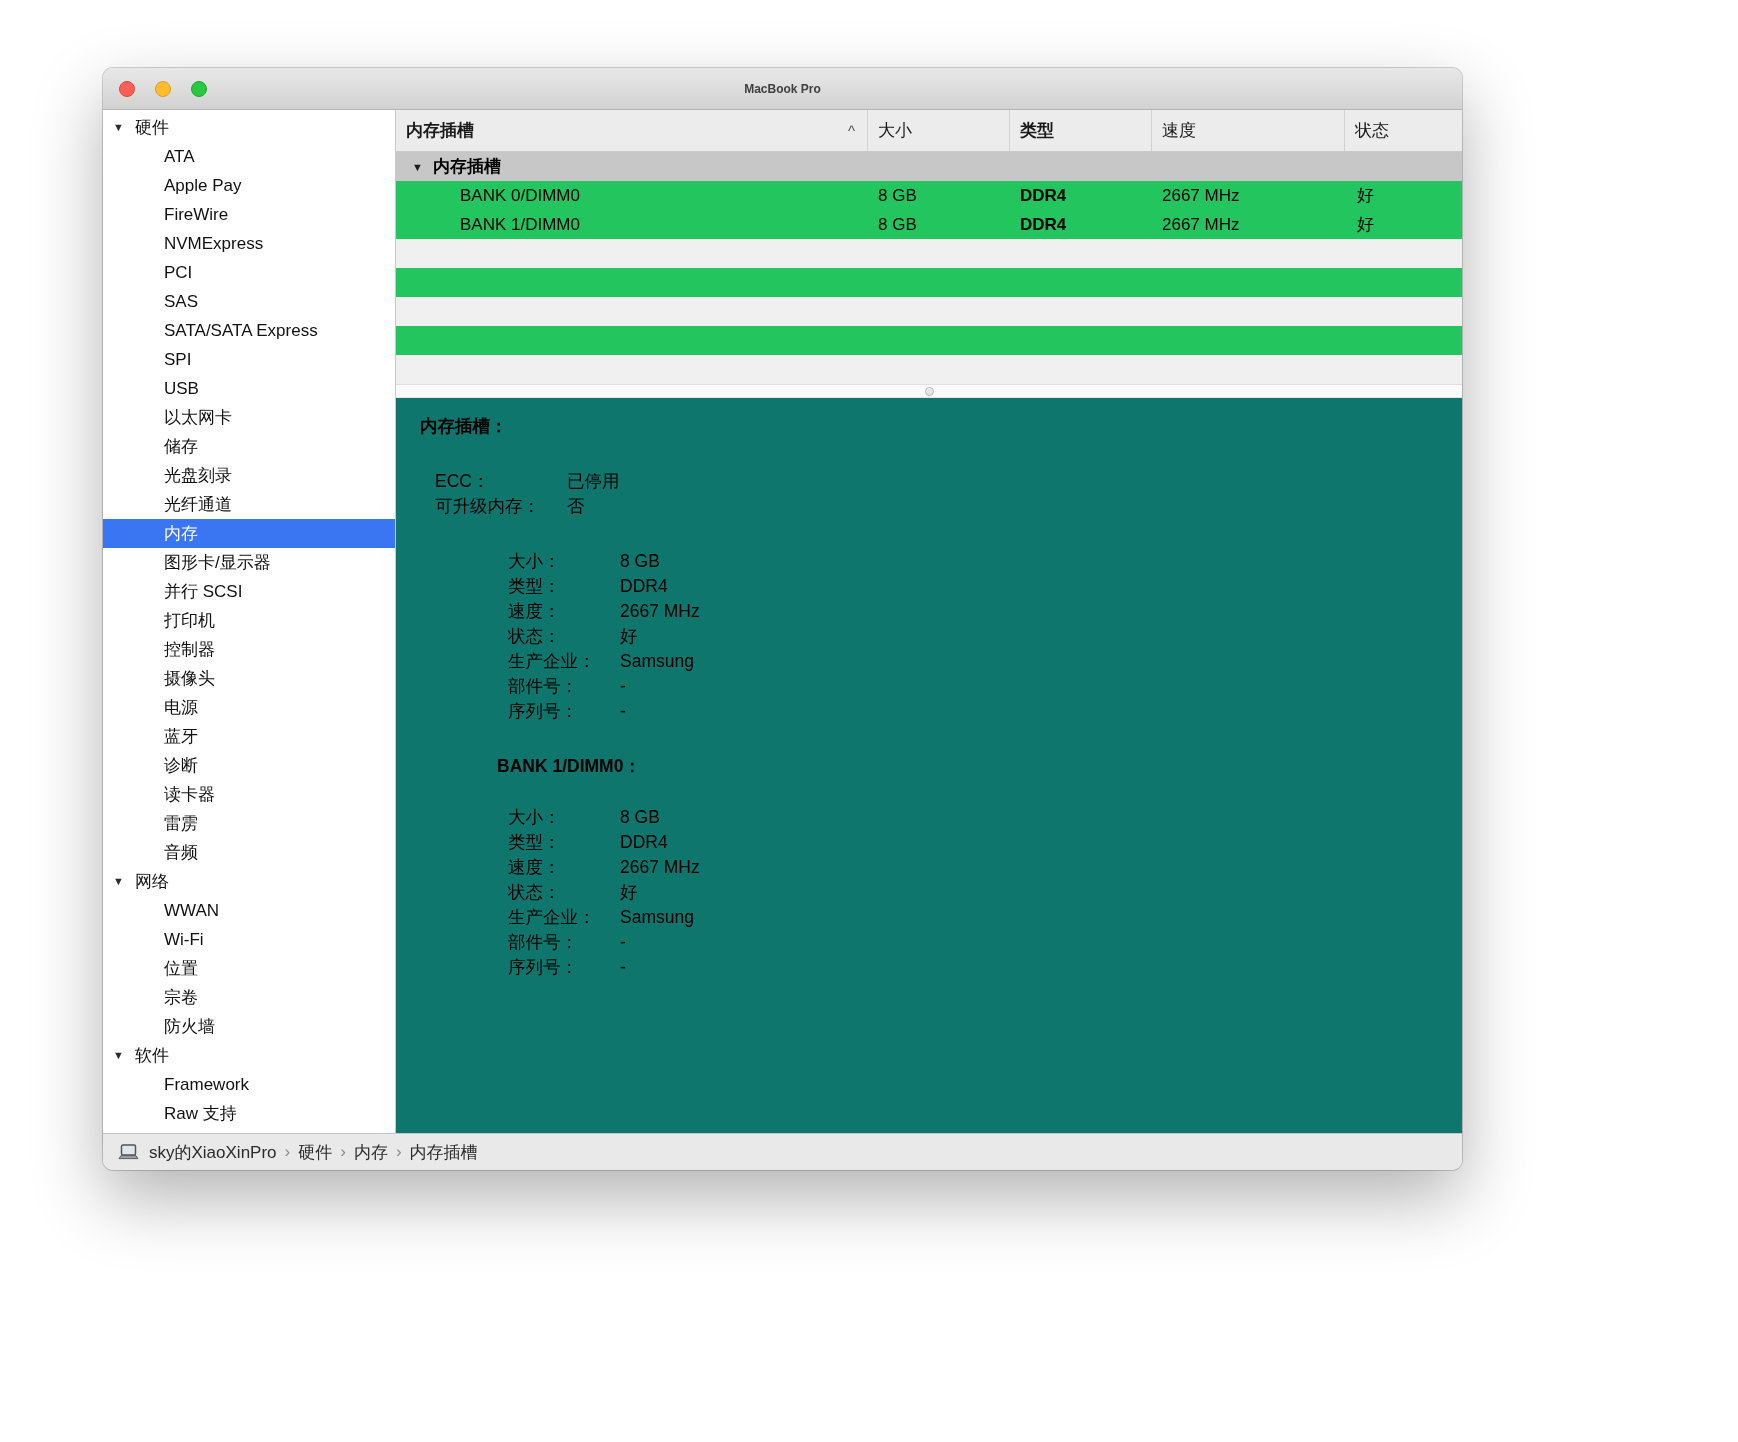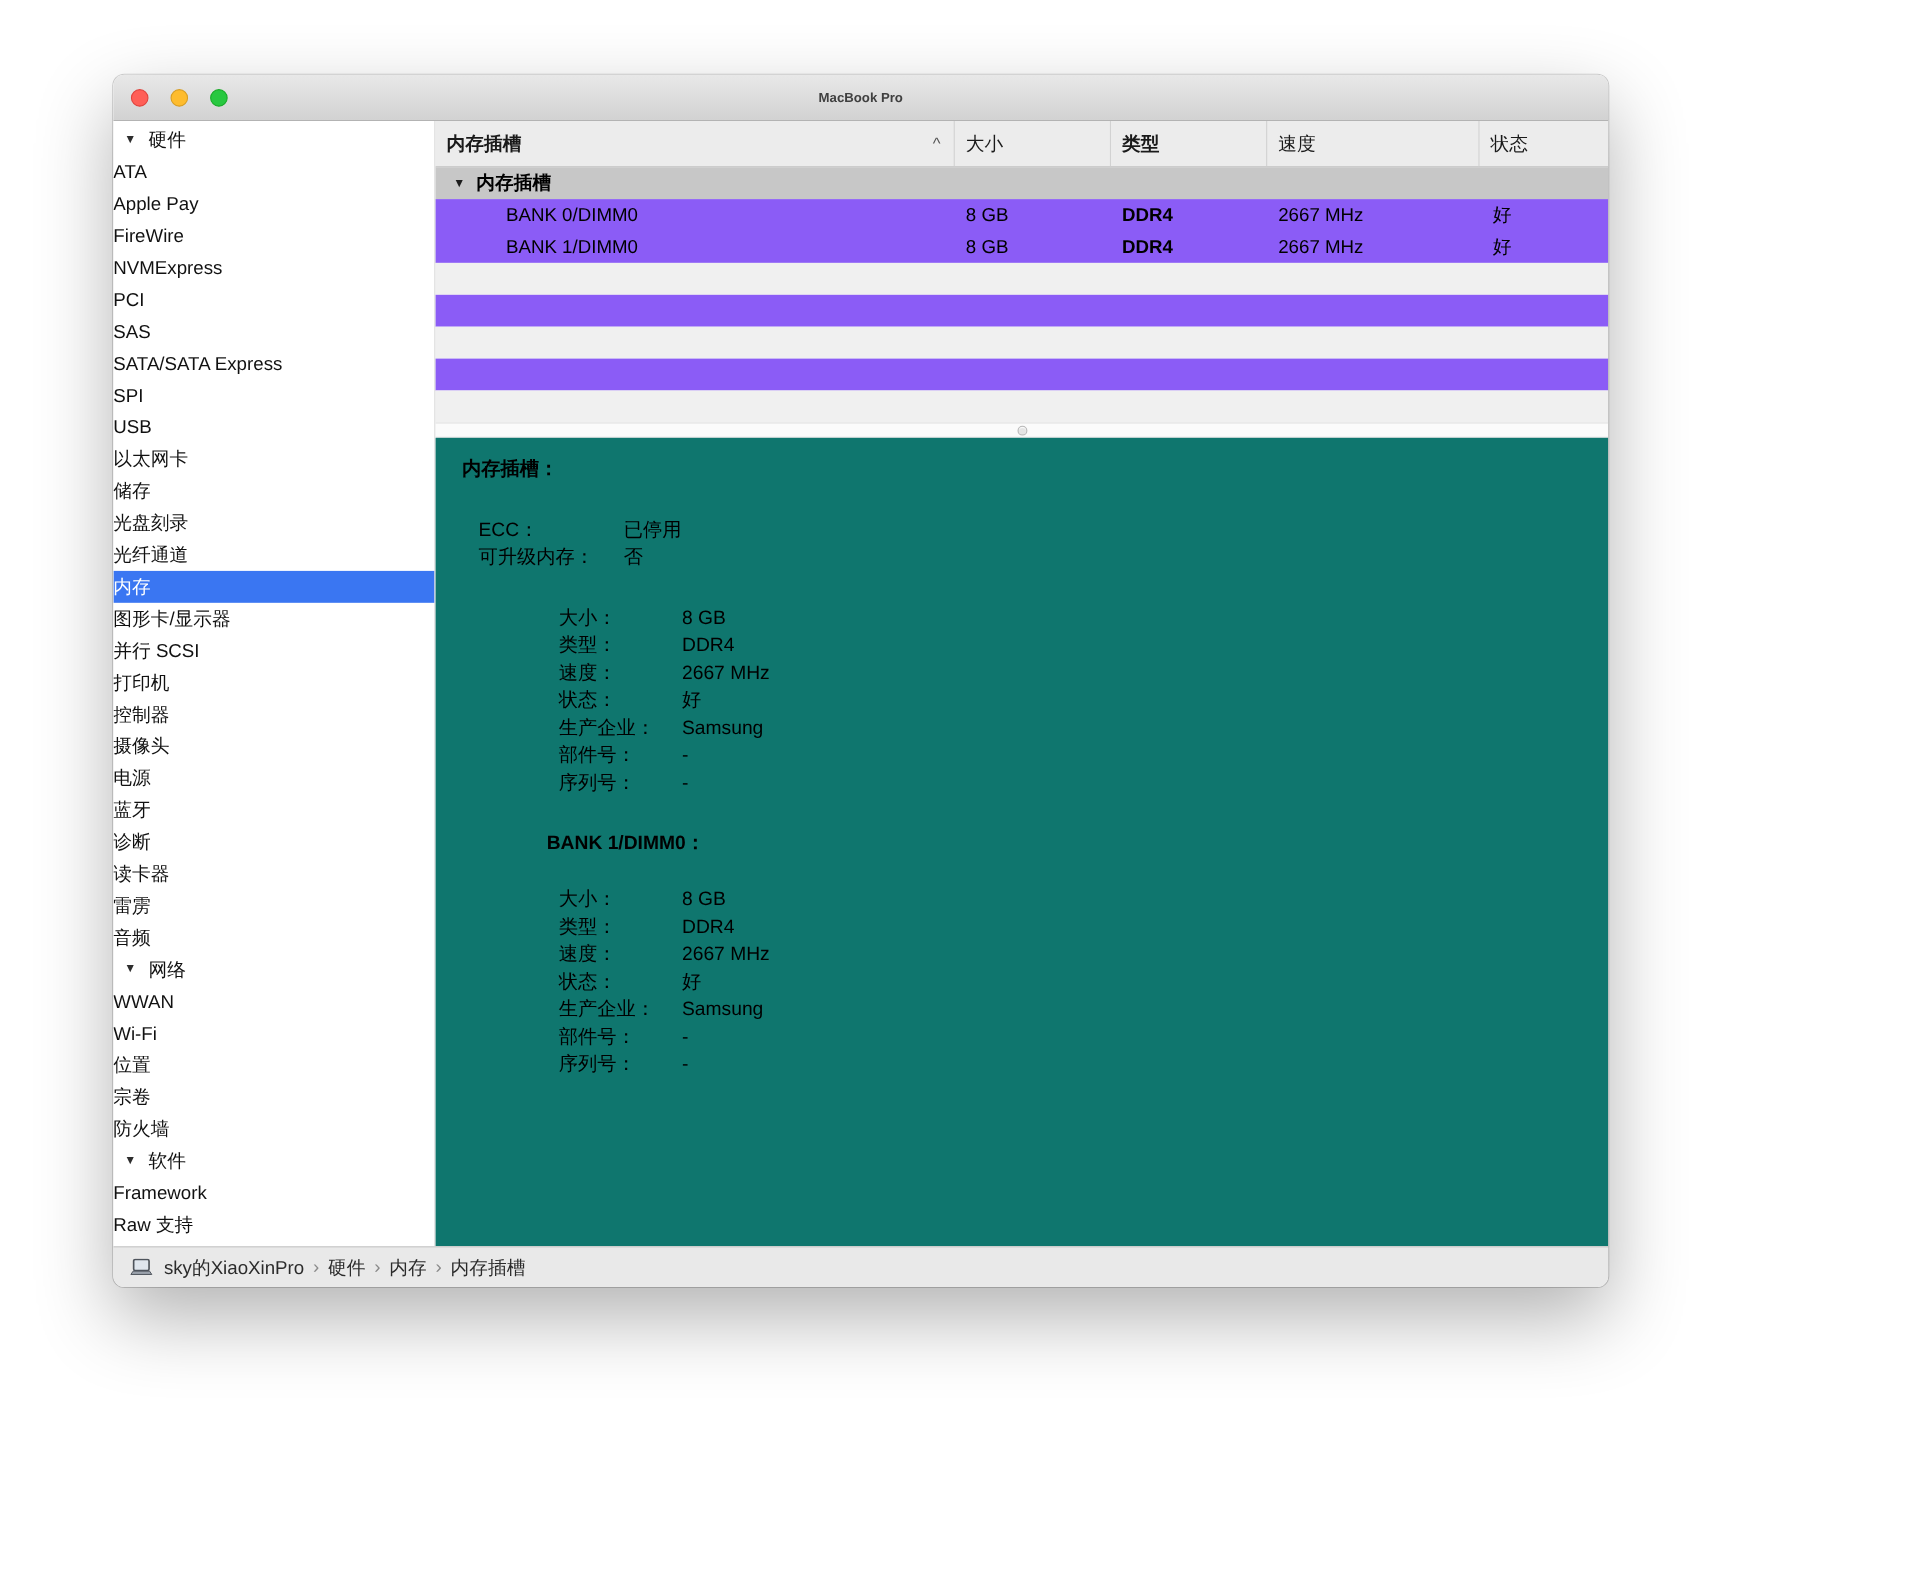--- a/index.html
+++ b/index.html
@@ -44,21 +44,21 @@
     flex: 0 0 293px;
     border-right: 1px solid #c9c9c9;
     overflow: hidden;
     padding-top: 3px;
     font-size: 17px; color: #111;
     background: #fff;
   }
   .side-row { height: 29px; line-height: 29px; white-space: nowrap; }
   .side-row.section { padding-left: 10px; display: flex; align-items: center; gap: 9px; }
   .tri { font-size: 11px; color: #2d2d2d; width: 13px; flex: 0 0 13px; }
-  .side-row.item { }
+  .side-row.item { padding-left: 61px; }
   .side-row.item.sel { background: #3a76f2; color: #fff; }
 
   
   .main { flex: 1; display: flex; flex-direction: column; min-width: 0; background: #fff; }
 
   
   .thead {
     flex: 0 0 42px;
     display: flex; align-items: stretch;
     background: #ececec;
@@ -70,21 +70,21 @@
   .th.c-slot { font-weight: 700; }
   .sort { margin-left: auto; padding-right: 12px; font-size: 15px; color: #555; font-weight: 400; }
 
   .c-slot   { flex: 0 0 472px; min-width: 0; }
   .c-size   { flex: 0 0 142px; min-width: 0; }
   .c-type   { flex: 0 0 142px; min-width: 0; font-weight: bold; }
   .c-speed  { flex: 0 0 193px; min-width: 0; }
   .c-status { flex: 1; min-width: 0; }
 
   
-  .tr { height: 29px; flex: 0 0 29px; display: flex; align-items: center; font-size: 17px; color: #000; background: #8b5cf6; }
+  .tr { height: 29px; flex: 0 0 29px; display: flex; align-items: center; font-size: 17px; color: #000; background: #22c55e; }
   .tr.group { background: #c7c7c7; font-weight: 700; padding-left: 16px; gap: 8px; }
   .tr.group .tri { color: #1c1c1c; }
   .td { padding-left: 10px; white-space: nowrap; overflow: hidden; }
   .td.c-slot { padding-left: 64px; }
   .td.c-status { padding-left: 12px; }
   .tr.filler.gray { background: #f0f0f0; }
 
   
   .splitter {
     flex: 0 0 14px;

